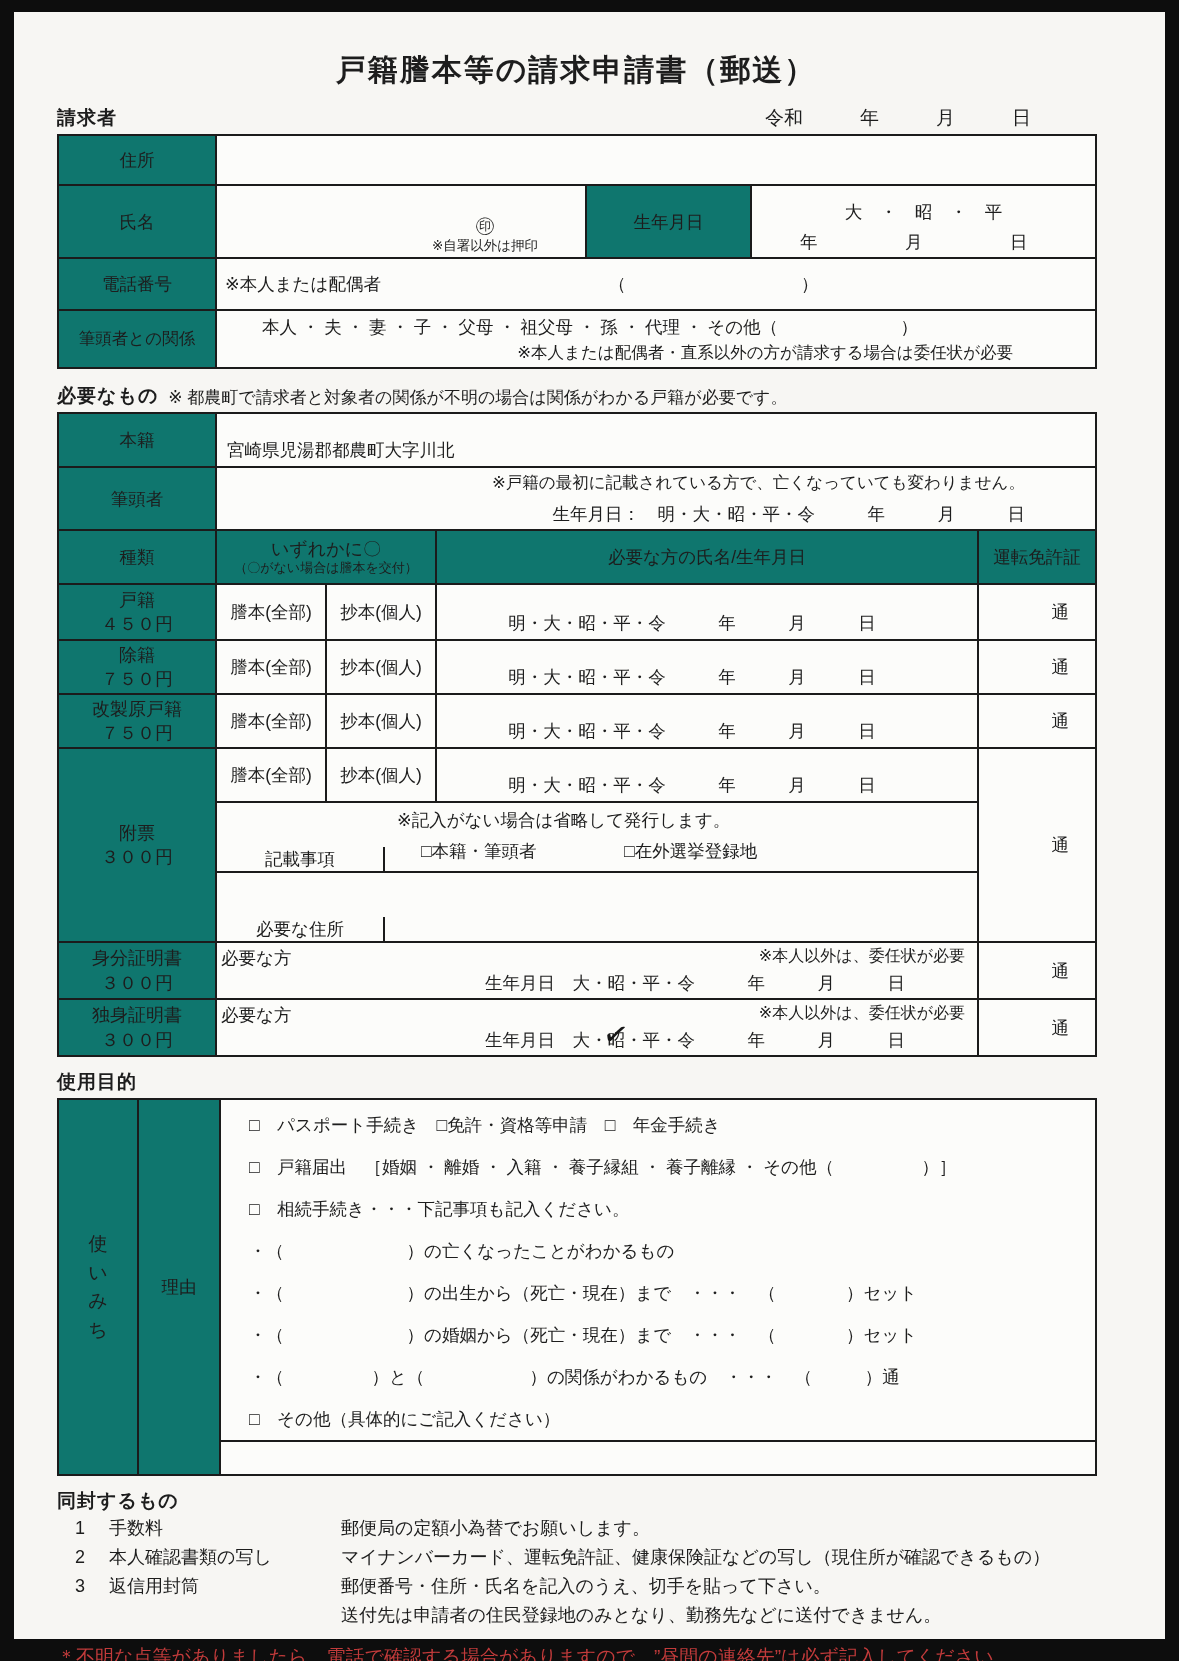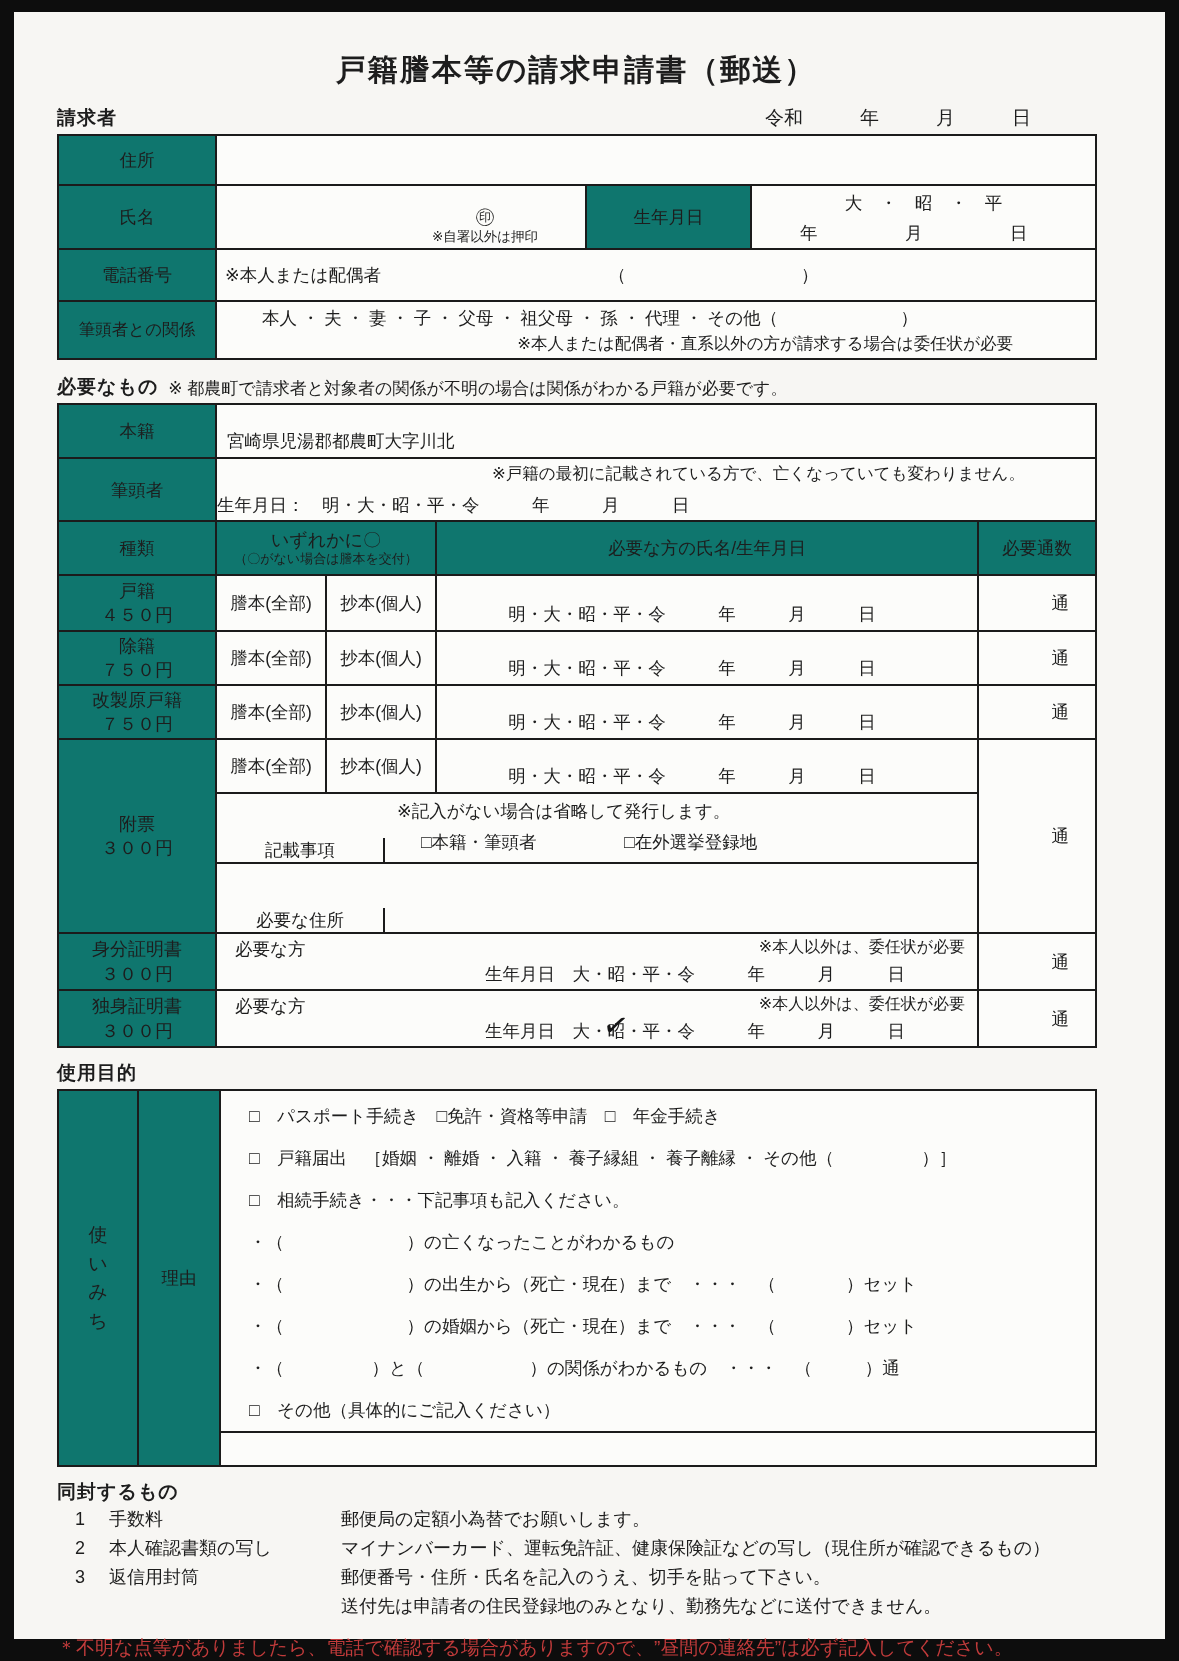--- a/index.html
+++ b/index.html
@@ -28,40 +28,40 @@
   table{border-collapse:collapse;table-layout:fixed;width:1038px;background:#fcfcfa;}
   td{border:2px solid #1b1b1b;padding:0;font-size:17.5px;vertical-align:middle;overflow:hidden;}
   .green{background:#0f766e;text-align:center;}
 
   
   .lbl{text-align:center;font-size:17.5px;}
   .name-cell{vertical-align:bottom;}
   .seal-block{margin-left:auto;width:200px;text-align:center;padding-bottom:2px;}
   .seal{font-size:20px;line-height:1.2;}
   .seal-note{font-size:13.5px;}
-  .dob-eras{text-align:center;padding-top:5px;}
+  .dob-eras{text-align:center;padding-top:14px;}
   .dob-ymd{text-align:left;padding:6px 14px 3px 0;margin-left:48px;}
   .phone-line{padding-left:8px;}
   .rel-opts{padding:4px 0 0 45px;}
   .rel-note{text-align:right;padding:3px 82px 3px 0;font-size:16.5px;}
 
   
   .honseki-val{padding-left:10px;margin-top:20px;}
   .top-right-note{text-align:right;padding:4px 70px 0 0;font-size:16.5px;}
-  .bottom-right{padding:8px 70px 3px 0;}
+  .bottom-right{text-align:right;padding:8px 70px 3px 0;margin-left:19px;}
   .hdr-main{font-size:18px;line-height:1.25;padding-top:3px;}
   .hdr-small{font-size:13px;line-height:1.2;padding-bottom:3px;}
   .fee-lbl{font-size:18px;line-height:1.35;}
   .era-cell{vertical-align:bottom;text-align:center;padding:16px 30px 4px 0;}
   .unit-cell{text-align:right;padding-right:26px;}
   .split{display:flex;align-items:stretch;height:100%;}
   .split-label{width:166px;flex:0 0 166px;border-right:2px solid #1b1b1b;display:flex;align-items:center;justify-content:center;margin-top:44px;}
   .split-body{flex:1;padding:5px 8px 4px 12px;}
   .split-line2{padding-left:24px;margin-top:7px;}
-  .person-top{display:flex;justify-content:space-between;padding:3px 12px 0 18px;}
+  .person-top{display:flex;justify-content:space-between;padding:3px 12px 0 4px;}
   .proxy-note{font-size:16px;}
   .person-dob{text-align:right;padding:1px 72px 3px 0;}
   .era-checked{position:relative;display:inline-block;}
   .tick{position:absolute;left:-5px;top:-9px;font-size:31px;font-weight:bold;
         color:#161616;transform:rotate(10deg);line-height:1;}
 
   
   .v-use{white-space:pre-line;font-size:19px;line-height:1.5;}
   .purpose-main{vertical-align:top;}
   .purpose-line{line-height:42px;padding-left:28px;height:42px;}
@@ -160,21 +160,21 @@
           <div class="bottom-right">生年月日：　明・大・昭・平・令　　　年　　　月　　　日</div>
         </td>
       </tr>
       <tr style="height:54px">
         <td class="green lbl">種類</td>
         <td class="green" colspan="2">
           <div class="hdr-main">いずれかに〇</div>
           <div class="hdr-small">（〇がない場合は謄本を交付）</div>
         </td>
         <td class="green lbl">必要な方の氏名/生年月日</td>
-        <td class="green lbl">必要通数</td>
+        <td class="green lbl">運転免許証</td>
       </tr>
 
       <tr style="height:56px">
         <td class="green">
           <div class="fee-lbl">
                 <div>戸籍</div>
                 <div>４５０円</div>
               </div>
         </td>
         <td class="lbl">謄本(全部)</td>

